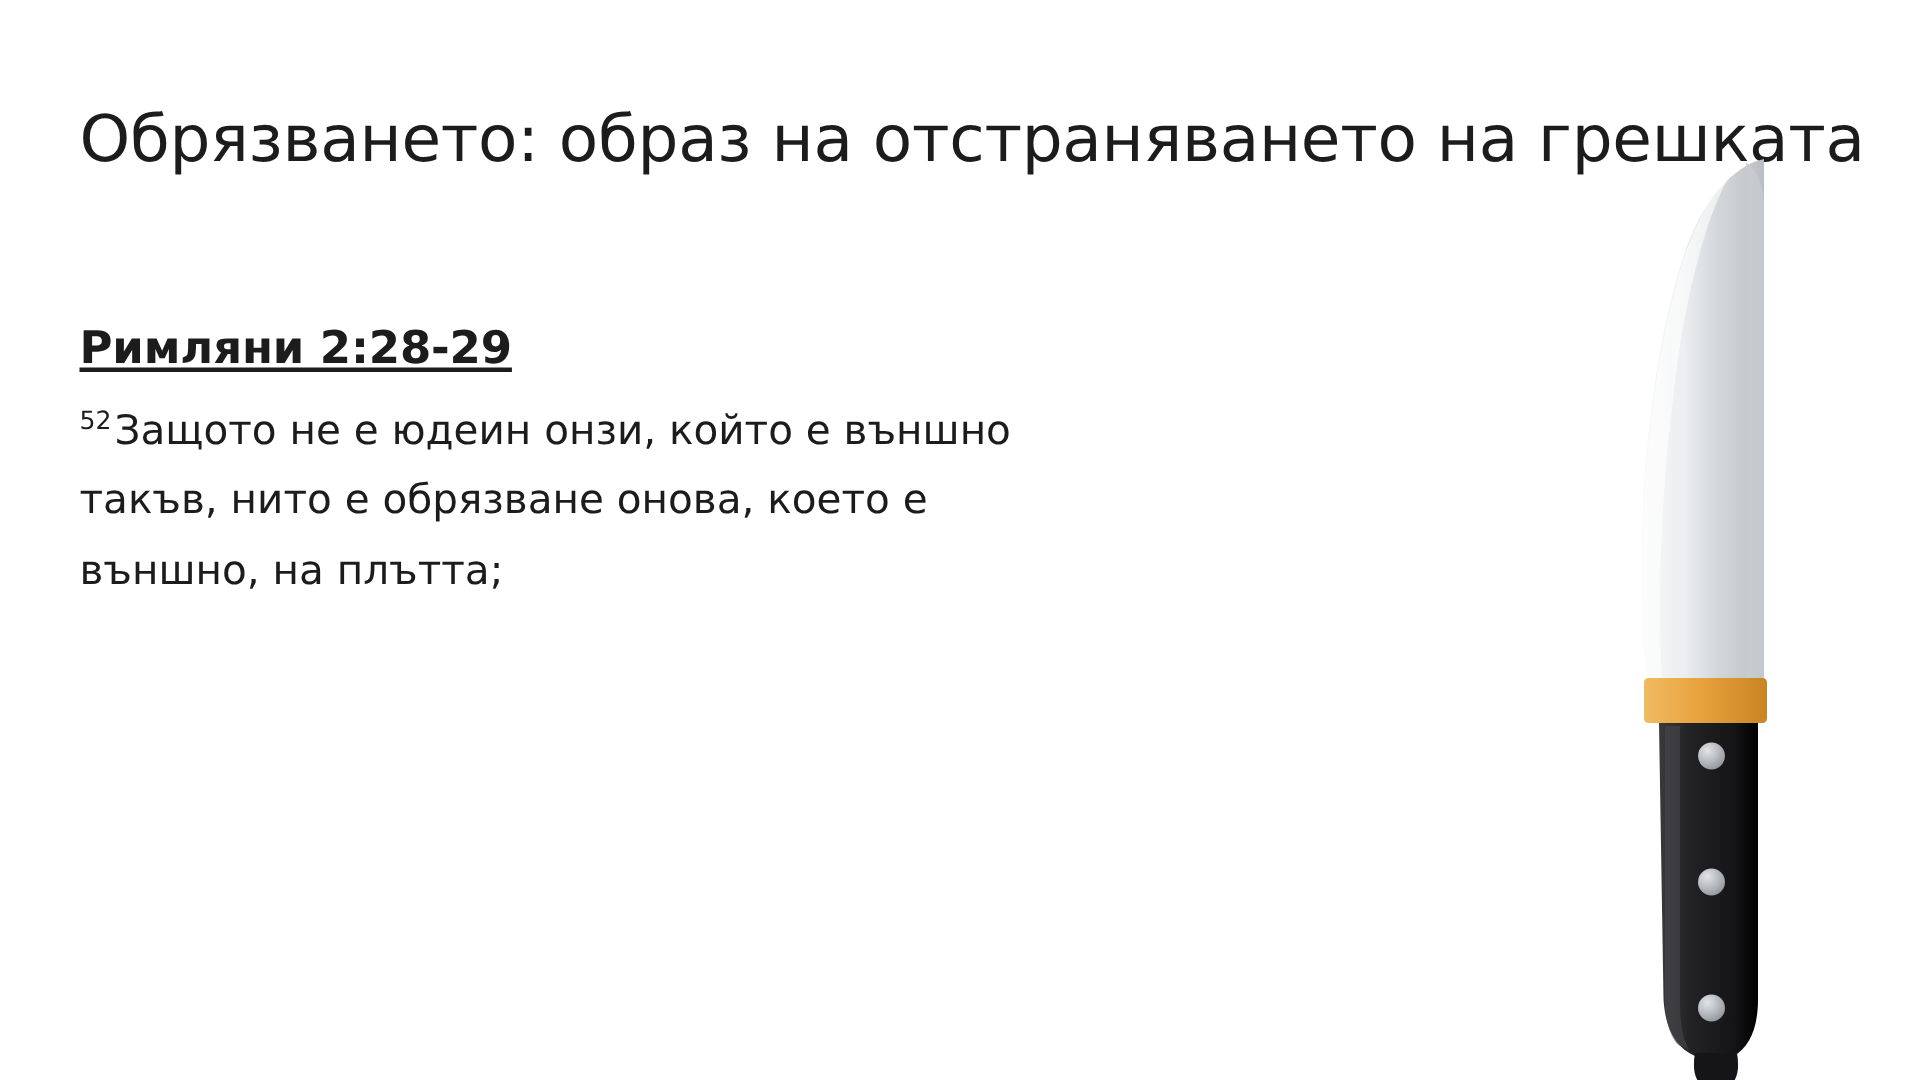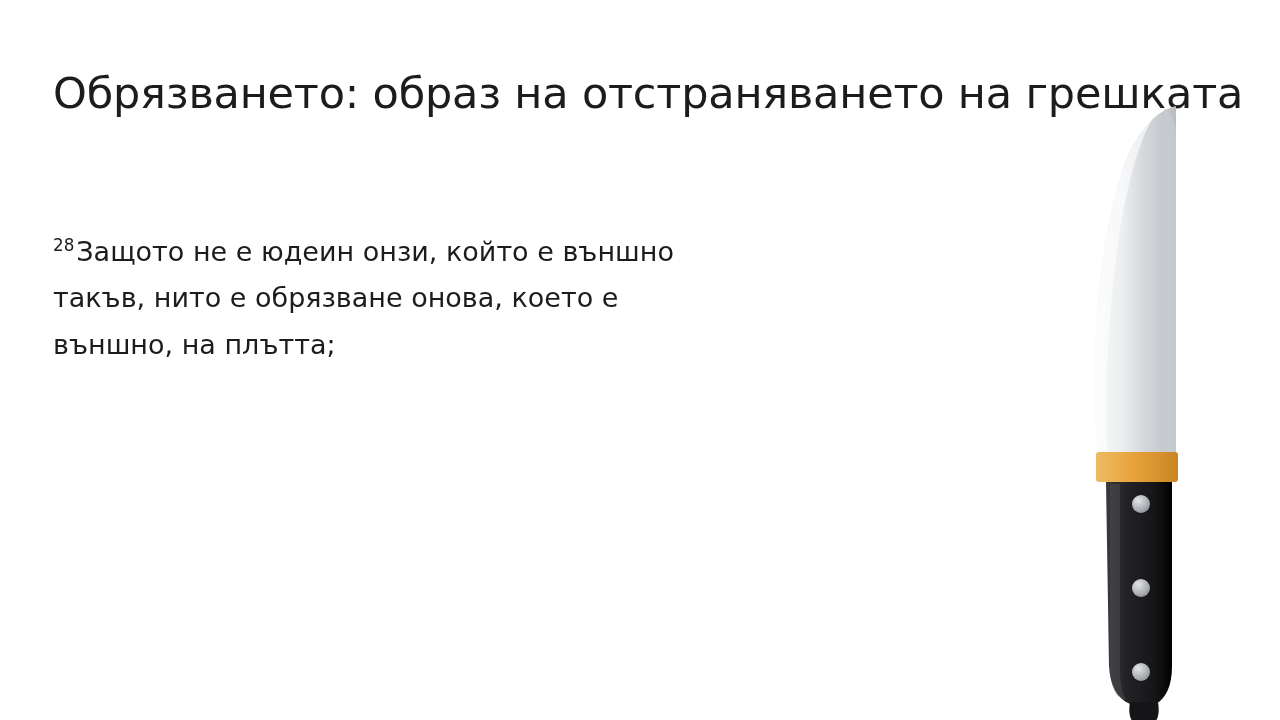--- a/index.html
+++ b/index.html
@@ -77,22 +77,23 @@
   }
 </style>
 </head>
 <body>
 
 <div class="slide">
 
   <h1 class="slide-title">Обрязването: образ на отстраняването на грешката</h1>
 
   <div class="body-block">
+    <div class="ref-heading">Римляни 2:28-29</div>
     <p class="verse">
-      <sup>28</sup><span>Защото не е юдеин онзи, който е външно такъв, нито е обрязване онова, което е външно, на плътта;</span>
+      <sup>52</sup><span>Защото не е юдеин онзи, който е външно такъв, нито е обрязване онова, което е външно, на плътта;</span>
     </p>
   </div>
 
   <div class="knife-wrap">
     <svg class="knife-svg" viewBox="0 0 220 640" xmlns="http://www.w3.org/2000/svg">
       <defs>
         <linearGradient id="bladeGrad" x1="0" y1="0" x2="1" y2="0">
           <stop offset="0%" stop-color="#f7f8f9"></stop>
           <stop offset="34%" stop-color="#eceef0"></stop>
           <stop offset="62%" stop-color="#d4d7da"></stop>

